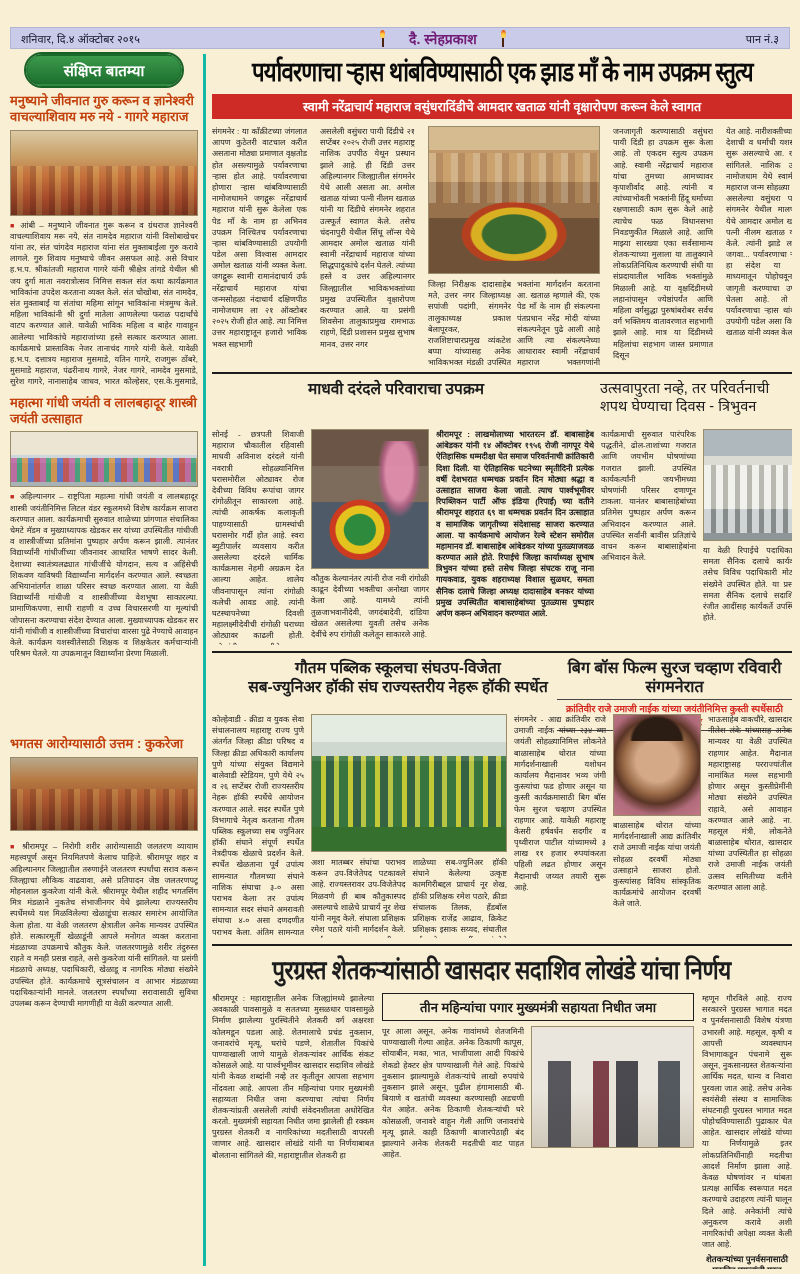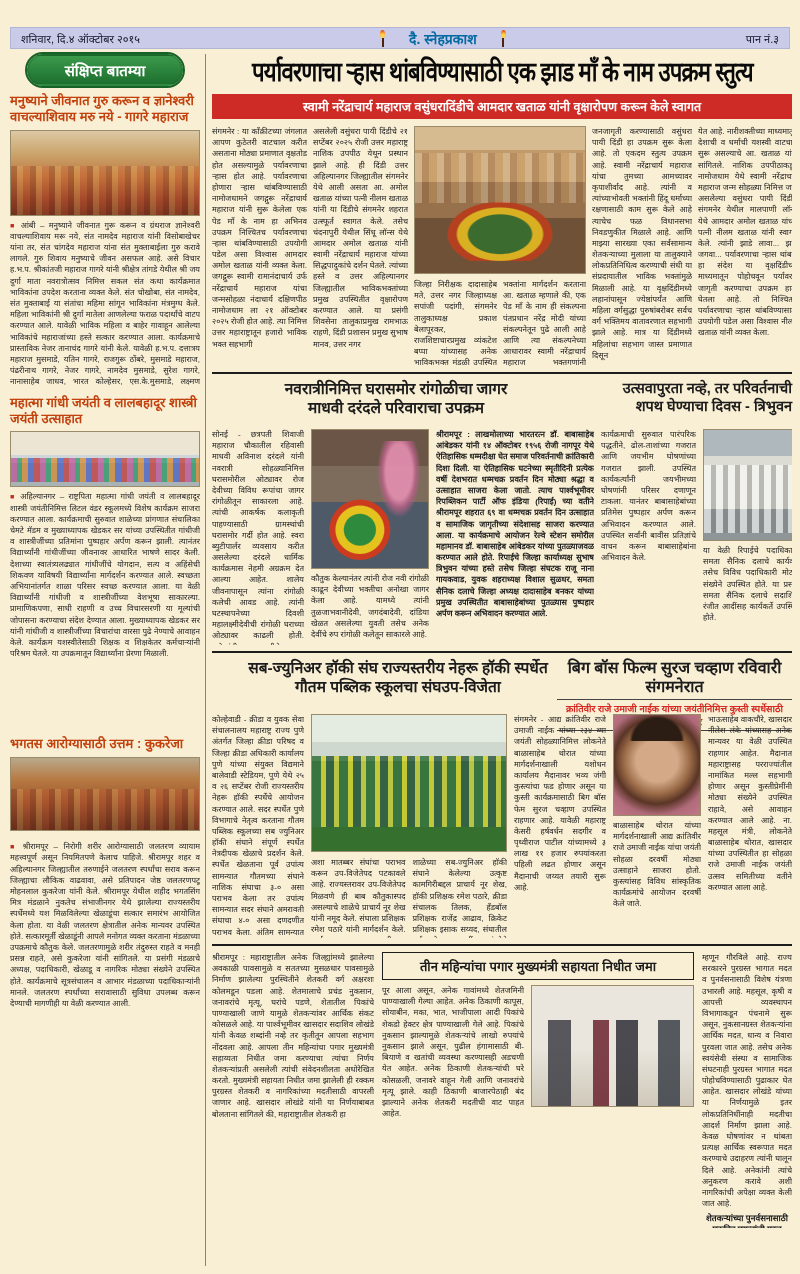--- a/index.html
+++ b/index.html
@@ -3,27 +3,27 @@
 <meta charset="utf-8">
 <style>
   html,body{margin:0;padding:0;}
   body{width:800px;height:1274px;background:#f6ecd2;font-family:"Liberation Sans",sans-serif;color:#1c1c1c;position:relative;overflow:hidden;}
   #paper{position:absolute;inset:0;background:#f9efd5;}
 
   
   .masthead{position:absolute;left:10px;top:27px;width:780px;height:22px;background:#c9cbe8;display:flex;align-items:center;justify-content:space-between;padding:0 10px;box-sizing:border-box;border:1px solid #b2b4d6;}
   .mh-date,.mh-page{font-size:11px;font-weight:normal;color:#14142a;}
   .mh-center{display:flex;align-items:center;gap:22px;}
-  .mh-title{font-size:14px;font-weight:bold;color:#0369a1;}
+  .mh-title{font-size:14px;font-weight:bold;color:#701a75;}
   .torch{width:9px;height:17px;position:relative;display:inline-block;}
   .torch::before{content:"";position:absolute;left:2px;top:0;width:5px;height:8px;border-radius:50% 50% 50% 50%/62% 62% 38% 38%;background:radial-gradient(circle at 50% 72%,#ffd24a 0 30%,#f47b20 62%,#d43b12 100%);}
   .torch::after{content:"";position:absolute;left:3.5px;top:8px;width:2px;height:9px;background:#4c2410;}
 
   
-  .left-col{position:absolute;left:10px;top:54px;width:196px;bottom:8px;padding-right:5px;box-sizing:border-box;border-right:1px solid #14b8a6;}
+  .left-col{position:absolute;left:10px;top:54px;width:196px;bottom:8px;padding-right:5px;box-sizing:border-box;border-right:3px solid #14b8a6;}
   .badge{margin:0 auto;width:152px;background:linear-gradient(180deg,#3b9a4b,#1d6f2e);border:2px solid #14522238;outline:2px solid #176227;border-radius:17px;color:#fff;font-weight:bold;font-size:15px;text-align:center;padding:4px 0;}
   .brief-h{font-size:13px;font-weight:bold;line-height:1.22;margin:7px 0 5px;color:#c2410c;}
   .photo{width:100%;border:1px solid #9a8c6a;box-sizing:border-box;position:relative;overflow:hidden;display:block;}
   .bt{font-size:8px;line-height:1.4;text-align:justify;color:#262626;margin-top:4px;overflow:hidden;}
   .bt.bullet::before{content:"■ ";color:#c22a1e;font-size:7px;}
   .h-b1{height:168px;} .h-b2{height:238px;} .h-b3{height:312px;margin-top:10px;}
 
   
   .p-crowd1{height:86px;background:linear-gradient(180deg,#dcc9a4 0%,#caa36b 28%,#c07840 55%,#96462a 82%,#6e3320 100%);}
   .p-crowd1::after,.p-swim::after{content:"";position:absolute;left:0;right:0;bottom:0;height:58%;background:repeating-linear-gradient(90deg,rgba(120,40,20,.55) 0 6px,rgba(244,188,96,.45) 6px 12px,rgba(210,80,40,.4) 12px 19px);opacity:.55;}
@@ -44,32 +44,32 @@
   .p-suraj::before{content:"";position:absolute;left:18%;right:18%;top:0;height:26%;background:radial-gradient(ellipse at 50% 100%,#2b1c14 0 62%,transparent 70%);}
   .p-flood{height:122px;background:linear-gradient(180deg,#eae6dd 0 52%,#cfc8ba 100%);}
   .p-flood::after{content:"";position:absolute;left:0;right:0;bottom:0;height:72%;background:linear-gradient(90deg,transparent 0 10%,#3d3d45 10% 24%,transparent 24% 38%,#6b2430 38% 48%,#e8e4da 48% 52%,#2e2e36 52% 66%,transparent 66% 78%,#3a4048 78% 92%,transparent 92%);opacity:.85;}
 
   
   .main{position:absolute;left:212px;top:52px;width:580px;bottom:8px;}
   .clipline{display:flex;justify-content:center;overflow:hidden;}
   .clipline>span{white-space:nowrap;flex:none;}
   .lead-h span{font-size:27px;font-weight:800;letter-spacing:-1px;color:#0a0a0a;transform:scaleX(.82);}
   .lead-sub{margin-top:5px;background:#cf2b26;color:#fff;font-size:12.5px;font-weight:bold;text-align:center;padding:4px 2px;}
-  .lead-body{display:flex;gap:6px;margin-top:7px;height:240px;overflow:hidden;}
+  .lead-body{display:flex;gap:13px;margin-top:7px;height:240px;overflow:hidden;}
   .col{font-size:8px;line-height:1.4;text-align:justify;overflow:hidden;}
   .w92{width:92px;flex:none;} .w95{width:95px;flex:none;} .w100{width:100px;flex:none;}
   .lead-center{width:172px;flex:none;display:flex;flex-direction:column;gap:5px;}
   .lead-caps{display:flex;gap:6px;flex:1;overflow:hidden;}
   .lead-caps .col{flex:1;}
   .rule{border:none;border-top:2px solid #1d1d1d;margin:6px 0 5px;}
 
   
   .mid-row{position:relative;height:266px;}
   .mid-h-left{position:absolute;left:0;top:0;width:368px;text-align:center;font-weight:bold;font-size:15.5px;line-height:1.25;}
-  .mid-h-right{position:absolute;left:388px;top:0;right:0;text-align:right;font-weight:bold;font-size:14.5px;line-height:1.25;}
+  .mid-h-right{position:absolute;left:388px;top:0;right:0;text-align:left;font-weight:normal;font-size:14.5px;line-height:1.25;}
   .mid-cols{position:absolute;left:0;right:0;top:50px;bottom:0;display:flex;gap:7px;overflow:hidden;}
   .stackcol{display:flex;flex-direction:column;gap:4px;flex:none;}
   .w118{width:118px;} .w158{width:158px;flex:none;font-weight:bold;} .w97{width:97px;}
 
   
   .hb-row{position:relative;height:280px;}
   .hb-h-left{position:absolute;left:0;top:0;width:372px;text-align:center;font-weight:bold;font-size:15.5px;line-height:1.25;}
   .hb-h-right{position:absolute;left:345px;right:0;top:0;}
   .bb-h{font-size:16px;font-weight:800;text-align:center;line-height:1.2;}
   .bb-sub{margin-top:3px;border-top:1px solid #444;border-bottom:1px solid #444;color:#d42a22;font-size:9.5px;font-weight:bold;text-align:center;padding:2px 0;}
@@ -146,21 +146,20 @@
         </div>
         <div class="col w100">जनजागृती करण्यासाठी वसुंधरा पायी दिंडी हा उपक्रम सुरू केला आहे. तो एकदम स्तुत्य उपक्रम आहे. स्वामी नरेंद्राचार्य महाराज यांचा तुमच्या आमच्यावर कृपाशीर्वाद आहे. त्यांनी व त्यांच्याभोवती भक्तांनी हिंदू धर्माच्या रक्षणासाठी काम सुरू केले आहे त्याचेच फळ विधानसभा निवडणुकीत मिळाले आहे. आणि माझ्या सारख्या एका सर्वसामान्य शेतकऱ्याच्या मुलाला या तालुक्याने लोकप्रतिनिधित्व करण्याची संधी या संप्रदायातील भाविक भक्तांमुळे मिळाली आहे. या वृक्षदिंडीमध्ये लहानांपासून ज्येष्ठांपर्यंत आणि महिला वर्गसुद्धा पुरुषांबरोबर सर्वच वर्ग भक्तिमय वातावरणात सहभागी झाले आहे. मात्र या दिंडीमध्ये महिलांचा सहभाग जास्त प्रमाणात दिसून</div>
         <div class="col w100">येत आहे. नारीशक्तीच्या माध्यमातून देशाची व धर्माची यशस्वी वाटचाल सुरू असल्याचे आ. खताळ यांनी सांगितले. नाशिक उपपीठाकडून नामोजधाम येथे स्वामी नरेंद्राचार्य महाराज जन्म सोहळ्या निमित्त जात असलेल्या वसुंधरा पायी दिंडीचे संगमनेर येथील मालपाणी लॉन्स येथे आमदार अमोल खताळ यांच्या पत्नी नीलम खताळ यांनी स्वागत केले. त्यांनी झाडे लावा... झाडे जगवा... पर्यावरणाचा ऱ्हास थांबवा हा संदेश या वृक्षदिंडीच्या माध्यमातून पोहोचवून पर्यावरण जागृती करण्याचा उपक्रम हाती घेतला आहे. तो निश्चितच पर्यावरणाचा ऱ्हास थांबविण्यासाठी उपयोगी पडेल असा विश्वास नीलम खताळ यांनी व्यक्त केला.</div>
       </div>
     </div>
 
     <hr class="rule">
 
     <div class="mid-row">
       <div class="mid-h-left">
-        <div>नवरात्रीनिमित्त घरासमोर रांगोळीचा जागर</div>
         <div>माधवी दरंदले परिवाराचा उपक्रम</div>
       </div>
       <div class="mid-h-right">उत्सवापुरता नव्हे, तर परिवर्तनाची शपथ घेण्याचा दिवस - त्रिभुवन</div>
       <div class="mid-cols">
         <div class="col w92">सोनई - छत्रपती शिवाजी महाराज चौकातील रहिवासी माधवी अविनाश दरंदले यांनी नवरात्री सोहळ्यानिमित्त घरासमोरील ओट्यावर रोज देवीच्या विविध रूपांचा जागर रांगोळीतून साकारला आहे. त्यांची आकर्षक कलाकृती पाहण्यासाठी ग्रामस्थांची घरासमोर गर्दी होत आहे. स्वरा ब्युटीपार्लर व्यवसाय करीत असलेल्या दरंदले धार्मिक कार्यक्रमास नेहमी अग्रक्रम देत आल्या आहेत. शालेय जीवनापासून त्यांना रांगोळी कलेची आवड आहे. त्यांनी घटस्थापनेच्या दिवशी महालक्ष्मीदेवीची रांगोळी घराच्या ओट्यावर काढली होती. अनेकांनी या कलाकृतीचे</div>
         <div class="stackcol w118">
           <div class="photo p-rangoli"></div>
           <div class="col" style="flex:1">कौतुक केल्यानंतर त्यांनी रोज नवी रांगोळी काढून देवीच्या भक्तीचा अनोखा जागर केला आहे. यामध्ये त्यांनी तुळजाभवानीदेवी, जगदंबादेवी, दांडिया खेळत असलेल्या युवती तसेच अनेक देवींचे रुप रांगोळी कलेतून साकारले आहे.</div>
         </div>
         <div class="col w158">श्रीरामपूर : लाखमोलाच्या भारतरत्न डॉ. बाबासाहेब आंबेडकर यांनी १४ ऑक्टोबर १९५६ रोजी नागपूर येथे ऐतिहासिक धम्मदीक्षा घेत समाज परिवर्तनाची क्रांतिकारी दिशा दिली. या ऐतिहासिक घटनेच्या स्मृतीदिनी प्रत्येक वर्षी देशभरात धम्मचक्र प्रवर्तन दिन मोठ्या श्रद्धा व उत्साहात साजरा केला जातो. त्याच पार्श्वभूमीवर रिपब्लिकन पार्टी ऑफ इंडिया (रिपाई) च्या वतीने श्रीरामपूर शहरात ६९ वा धम्मचक्र प्रवर्तन दिन उत्साहात व सामाजिक जागृतीच्या संदेशासह साजरा करण्यात आला. या कार्यक्रमाचे आयोजन रेल्वे स्टेशन समोरील महामानव डॉ. बाबासाहेब आंबेडकर यांच्या पुतळ्याजवळ करण्यात आले होते. रिपाईचे जिल्हा कार्याध्यक्ष सुभाष त्रिभुवन यांच्या हस्ते तसेच जिल्हा संघटक राजू नाना गायकवाड, युवक शहराध्यक्ष विशाल सुळधर, समता सैनिक दलाचे जिल्हा अध्यक्ष दादासाहेब बनकर यांच्या प्रमुख उपस्थितीत बाबासाहेबांच्या पुतळ्यास पुष्पहार अर्पण करून अभिवादन करण्यात आले.</div>
@@ -169,22 +168,22 @@
           <div class="photo p-dhamma"></div>
           <div class="col" style="flex:1">या वेळी रिपाईचे पदाधिकारी, समता सैनिक दलाचे कार्यकर्ते तसेच विविध पदाधिकारी मोठ्या संख्येने उपस्थित होते. या प्रसंगी समता सैनिक दलाचे सदाशिव, रंजीत आदींसह कार्यकर्ते उपस्थित होते.</div>
         </div>
       </div>
     </div>
 
     <hr class="rule">
 
     <div class="hb-row">
       <div class="hb-h-left">
+        <div>गौतम पब्लिक स्कूलचा संघउप-विजेता</div>
         <div>सब-ज्युनिअर हॉकी संघ राज्यस्तरीय नेहरू हॉकी स्पर्धेत</div>
-        <div>गौतम पब्लिक स्कूलचा संघउप-विजेता</div>
       </div>
       <div class="hb-h-right">
         <div class="bb-h">बिग बॉस फिल्म सुरज चव्हाण रविवारी संगमनेरात</div>
         <div class="bb-sub">क्रांतिवीर राजे उमाजी नाईक यांच्या जयंतीनिमित्त कुस्ती स्पर्धेसाठी उपस्थित राहणार</div>
       </div>
       <div class="hb-cols">
         <div class="col w92">कोल्हेवाडी - क्रीडा व युवक सेवा संचालनालय महाराष्ट्र राज्य पुणे अंतर्गत जिल्हा क्रीडा परिषद व जिल्हा क्रीडा अधिकारी कार्यालय पुणे यांच्या संयुक्त विद्यमाने बालेवाडी स्टेडियम, पुणे येथे २५ व २६ सप्टेंबर रोजी राज्यस्तरीय नेहरू हॉकी स्पर्धेचे आयोजन करण्यात आले. सदर स्पर्धेत पुणे विभागाचे नेतृत्व करताना गौतम पब्लिक स्कूलच्या सब ज्युनिअर हॉकी संघाने संपूर्ण स्पर्धेत नेत्रदीपक खेळाचे प्रदर्शन केले. स्पर्धेत खेळताना पूर्व उपांत्य सामन्यात गौतमच्या संघाने नाशिक संघाचा ३-० असा पराभव केला तर उपांत्य सामन्यात सदर संघाने अमरावती संघाचा ४-० असा दणदणीत पराभव केला. अंतिम सामन्यात डॉन बॉस्को, मुंबई विरुद्ध खेळताना सदर संघाचा १-० असा निसटता पराभव झाला. गौतम पब्लिक स्कूलच्या या ग्रामीण भागातील संघाने नाशिक, अमरावती</div>
         <div class="hmid">
           <div class="photo p-hockey"></div>
           <div class="col twocol">अशा मातब्बर संघांचा पराभव करून उप-विजेतेपद पटकावले आहे. राज्यस्तरावर उप-विजेतेपद मिळवणे ही बाब कौतुकास्पद असल्याचे शाळेचे प्राचार्य नूर शेख यांनी नमूद केले. संघाला प्रशिक्षक रमेश पठारे यांनी मार्गदर्शन केले. कर्णधार म्हणून तन्मय पाटील व उप-कर्णधार म्हणून जीवन गवारे यांनी आपली जबाबदारी चोख बजावली. स्पर्धेत तन्मय पाटील २ गोल, कृष्णा साळुंके २ गोल तर ओम मुरुडकर व चैतन्य नरोटे यांनी प्रत्येकी १ गोल करून उत्कृष्ट खेळाचे प्रदर्शन केले. या स्पर्धेत शाळेच्या सब-ज्युनिअर हॉकी संघाने केलेल्या उत्कृष्ट कामगिरीबद्दल प्राचार्य नूर शेख, हॉकी प्रशिक्षक रमेश पठारे, क्रीडा संचालक तिलक, हँडबॉल प्रशिक्षक राजेंद्र आढाव, क्रिकेट प्रशिक्षक इसाक सय्यद, संघातील सर्व खेळाडू आदींचा संस्थेचे चेअरमन मा.आ. अशोकराव काळे, आ. आशुतोष काळे, चैतालीताई काळे यांच्या हस्ते सत्कार करण्यात आला. उपस्थित सर्व मान्यवरांनी शाळेच्या हॉकी संघ, प्रशिक्षक रमेश पठारे व सर्व क्रीडा विभागाचे अभिनंदन केले.</div>
@@ -194,20 +193,23 @@
           <div class="photo p-suraj"></div>
           <div class="col" style="flex:1">बाळासाहेब थोरात यांच्या मार्गदर्शनाखाली आद्य क्रांतिवीर राजे उमाजी नाईक यांचा जयंती सोहळा दरवर्षी मोठ्या उत्साहाने साजरा होतो. कुस्त्यांसह विविध सांस्कृतिक कार्यक्रमांचे आयोजन दरवर्षी केले जाते.</div>
         </div>
         <div class="col w88">भाऊसाहेब वाकचौरे, खासदार नीलेश लंके यांच्यासह अनेक मान्यवर या वेळी उपस्थित राहणार आहेत. मैदानात महाराष्ट्रासह परराज्यांतील नामांकित मल्ल सहभागी होणार असून कुस्तीप्रेमींनी मोठ्या संख्येने उपस्थित राहावे, असे आवाहन करण्यात आले आहे. ना. महसूल मंत्री, लोकनेते बाळासाहेब थोरात, खासदार यांच्या उपस्थितीत हा सोहळा राजे उमाजी नाईक जयंती उत्सव समितीच्या वतीने करण्यात आला आहे.</div>
       </div>
     </div>
 
     <hr class="rule">
 
     <div>
+      <div class="clipline flood-h">
+        <span>पुरग्रस्त शेतकऱ्यांसाठी खासदार सदाशिव लोखंडे यांचा निर्णय</span>
+      </div>
       <div class="flood-cols">
         <div class="col f1">श्रीरामपूर : महाराष्ट्रातील अनेक जिल्ह्यांमध्ये झालेल्या अवकाळी पावसामुळे व सततच्या मुसळधार पावसामुळे निर्माण झालेल्या पुरस्थितीने शेतकरी वर्ग अक्षरशः कोलमडून पडला आहे. शेतमालाचे प्रचंड नुकसान, जनावरांचे मृत्यू, घरांचे पडणे, शेतातील पिकांचे पाण्याखाली जाणे यामुळे शेतकऱ्यांवर आर्थिक संकट कोसळले आहे. या पार्श्वभूमीवर खासदार सदाशिव लोखंडे यांनी केवळ शब्दांनी नव्हे तर कृतीतून आपला सहभाग नोंदवला आहे. आपला तीन महिन्यांचा पगार मुख्यमंत्री सहाय्यता निधीत जमा करण्याचा त्यांचा निर्णय शेतकऱ्यांप्रती असलेली त्यांची संवेदनशीलता अधोरेखित करतो. मुख्यमंत्री सहायता निधीत जमा झालेली ही रक्कम पुरग्रस्त शेतकरी व नागरिकांच्या मदतीसाठी वापरली जाणार आहे. खासदार लोखंडे यांनी या निर्णयाबाबत बोलताना सांगितले की, महाराष्ट्रातील शेतकरी हा</div>
         <div class="fmid">
           <div class="fbox">तीन महिन्यांचा पगार मुख्यमंत्री सहायता निधीत जमा</div>
           <div class="fmidrow">
             <div class="col fa">पूर आला असून, अनेक गावांमध्ये शेतजमिनी पाण्याखाली गेल्या आहेत. अनेक ठिकाणी कापूस, सोयाबीन, मका, भात, भाजीपाला आदी पिकांचे शेकडो हेक्टर क्षेत्र पाण्याखाली गेले आहे. पिकांचे नुकसान झाल्यामुळे शेतकऱ्यांचे लाखो रुपयांचे नुकसान झाले असून, पुढील हंगामासाठी बी-बियाणे व खतांची व्यवस्था करण्यासही अडचणी येत आहेत. अनेक ठिकाणी शेतकऱ्यांची घरे कोसळली, जनावरे वाहून गेली आणि जनावरांचे मृत्यू झाले. काही ठिकाणी बाजारपेठाही बंद झाल्याने अनेक शेतकरी मदतीची वाट पाहत आहेत.</div>
             <div class="fright">
               <div class="photo p-flood"></div>
               <div class="col" style="flex:1">आपल्या राज्यावर मोठे संकट आले आहे. या वेळी केवळ शब्दांनी नव्हे तर आपण सर्वांनी मिळून मदतीचा हात पुढे करणे आवश्यक आहे. माझ्या क्षमतेनुसार मी माझ्या तीन महिन्यांचा पगार मुख्यमंत्री सहायता निधीत देत आहे. आशा आहे की यामुळे पुरग्रस्त शेतकऱ्यांना थोडी तरी मदत होईल. शेतकरी संघटना, ग्रामस्थ व स्थानिक नागरिकांनी या उपक्रमाचे मनापासून कौतुक केले असून सोशल मीडियावर त्यांना जनतेचे खरे प्रतिनिधी</div>
             </div>

